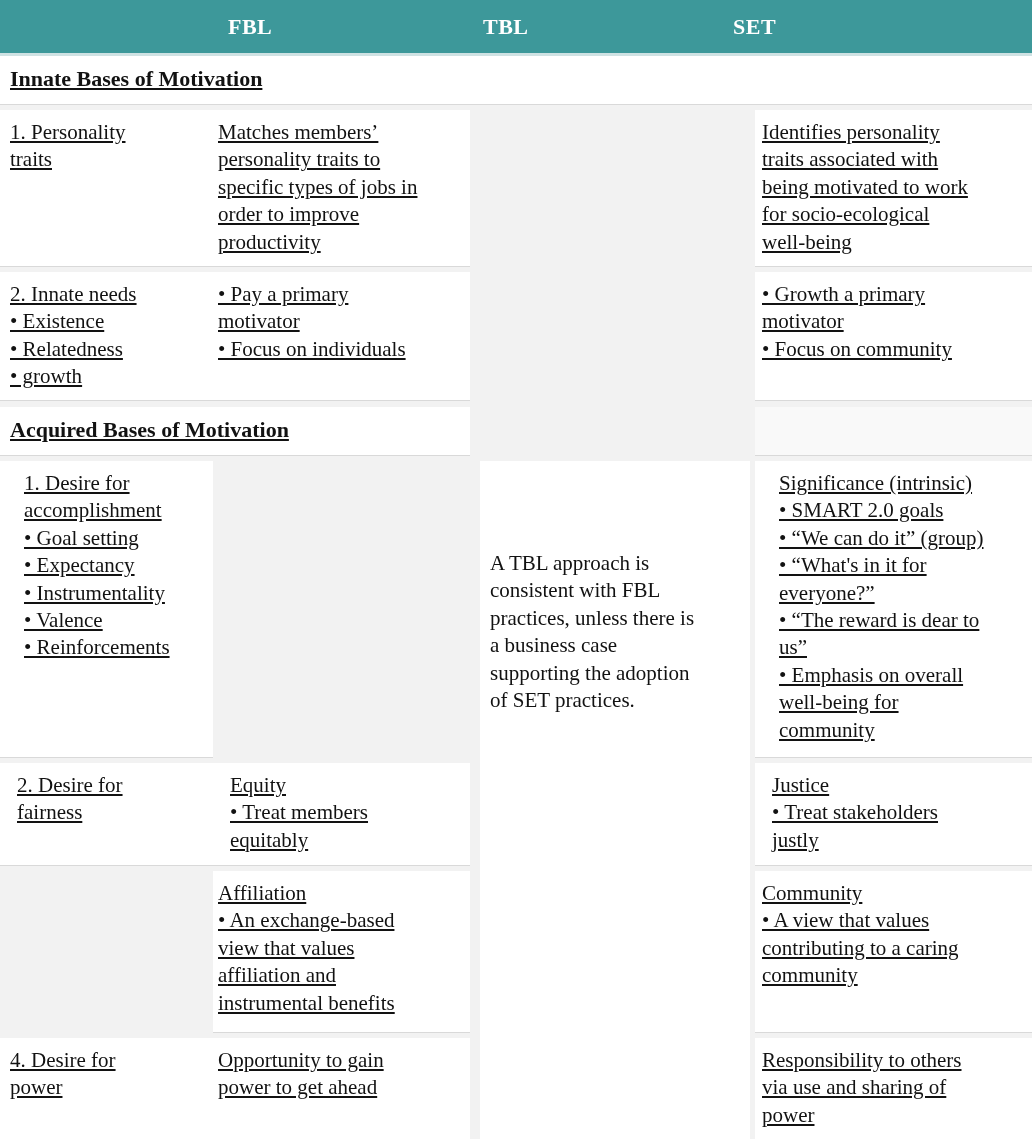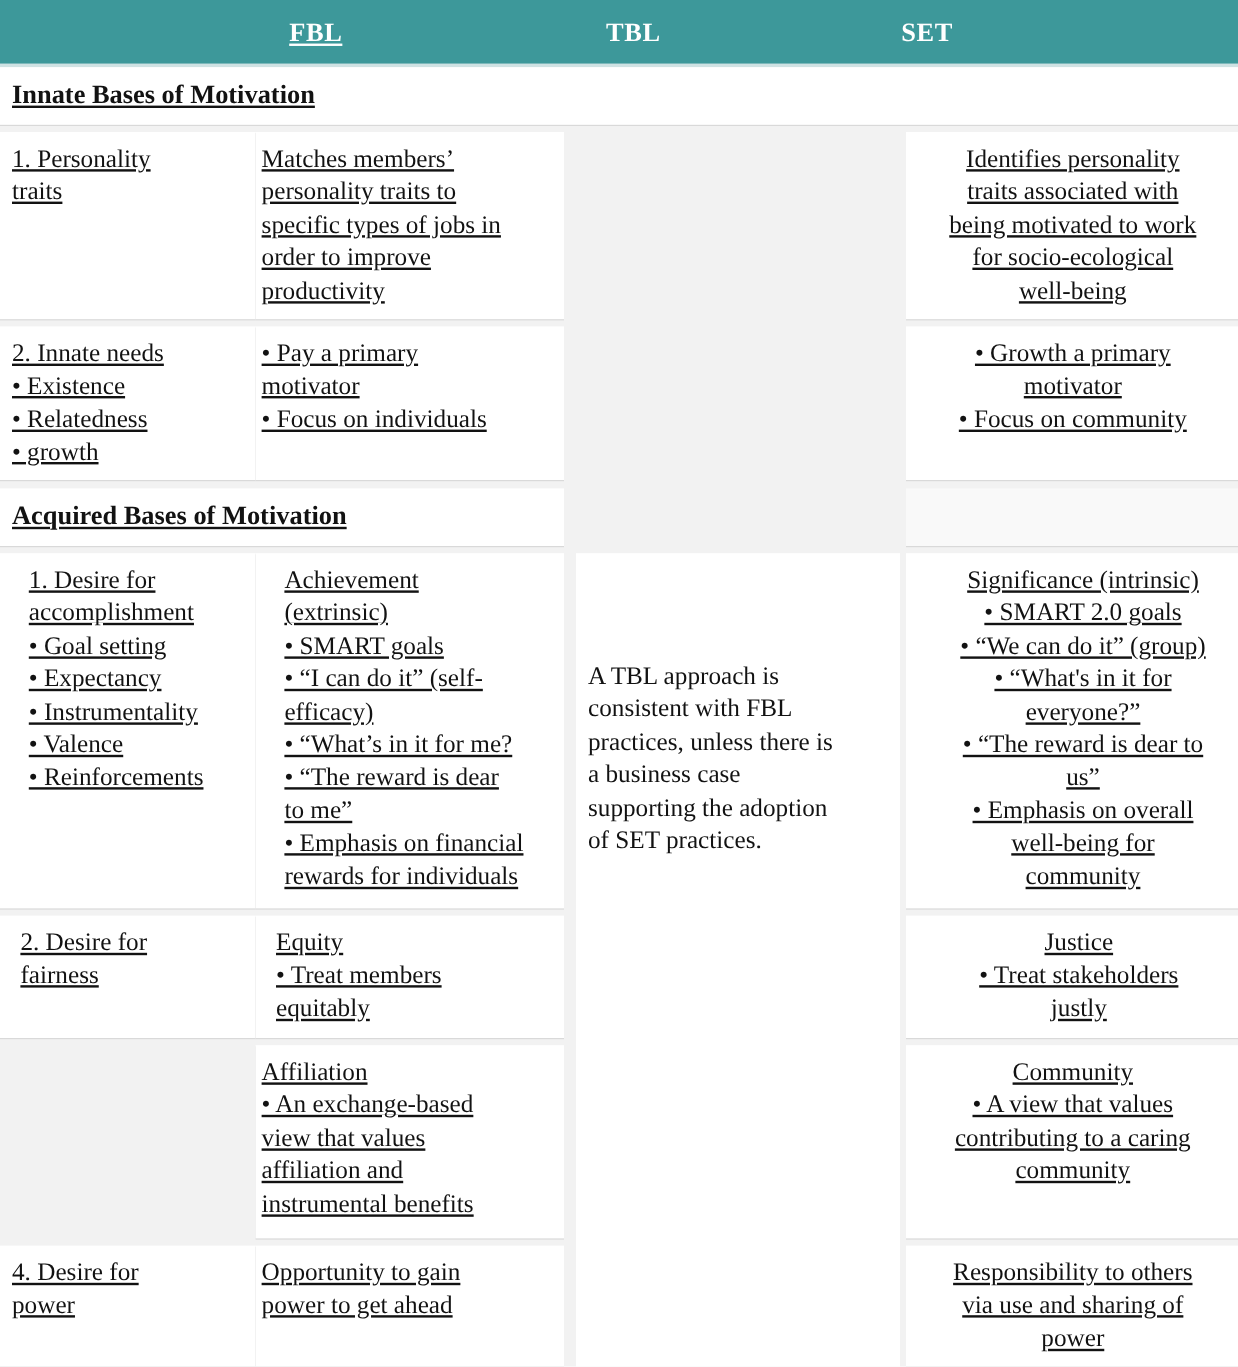--- a/index.html
+++ b/index.html
@@ -15,32 +15,32 @@
     font-size:21px;
     line-height:27.4px;
     color:#121212;
     overflow:hidden;
   }
   .bar { grid-column:1/7; grid-row:1/2; background:#3d989a; position:relative; }
   .bar .th {
     position:absolute; top:50%; transform:translateY(-50%);
     color:#ffffff; font-weight:bold; font-size:22px; letter-spacing:0.5px;
   }
-  .th-fbl { left:241px;text-decoration:underline; }
-  .th-tbl { left:505px; }
-  .th-set { left:751px; }
+  .th-fbl { left:228px; }
+  .th-tbl { left:483px; }
+  .th-set { left:733px; }
   .subline { grid-column:1/7; grid-row:2/3; background:#cfe2e3; }
   .cell { background:#ffffff; box-shadow:0 1px 0 #d9d9d9; white-space:pre-line;text-decoration:underline; }
   .sec { font-weight:bold; font-size:22px; padding:9px 8px 0 10px; }
   .sec1 { grid-column:1/7; grid-row:3/4; }
   .sec2 { grid-column:1/3; grid-row:9/10; }
   .sec2-set { grid-column:6/7; grid-row:9/10; background:#f9f9f9; box-shadow:0 1px 0 #d9d9d9; }
   .col1 { grid-column:1/2; padding:9px 8px 0 10px; }
   .col2 { grid-column:2/3; padding:9px 2px 0 5px; }
-  .col4 { grid-column:6/7; padding:9px 6px 0 7px;text-align:center; }
+  .col4 { grid-column:6/7; padding:9px 6px 0 7px; }
   .r-i1 { grid-row:5/6; }
   .r-i2 { grid-row:7/8; }
   .r-a1 { grid-row:11/12;padding-left:24px; }
   .r-a2 { grid-row:13/14;padding-left:17px; }
   .r-a3 { grid-row:15/16; }
   .r-a4 { grid-row:17/18; }
   .tbl-merged { grid-column:4/5; grid-row:11/18; background:#ffffff; padding:89px 8px 16px 10px; white-space:pre-line; }
 </style>
 </head>
 <body>
@@ -90,30 +90,20 @@
 supporting the adoption
 of SET practices.</div>
 
   <div class="cell col1 r-a1">1. Desire for
 accomplishment
 • Goal setting
 • Expectancy
 • Instrumentality
 • Valence
 • Reinforcements</div>
-  <div class="cell col2 r-a1">Achievement
-(extrinsic)
-• SMART goals
-• “I can do it” (self-
-efficacy)
-• “What’s in it for me?
-• “The reward is dear
-to me”
-• Emphasis on financial
-rewards for individuals</div>
   <div class="cell col4 r-a1">Significance (intrinsic)
 • SMART 2.0 goals
 • “We can do it” (group)
 • “What's in it for
 everyone?”
 • “The reward is dear to
 us”
 • Emphasis on overall
 well-being for
 community</div>

